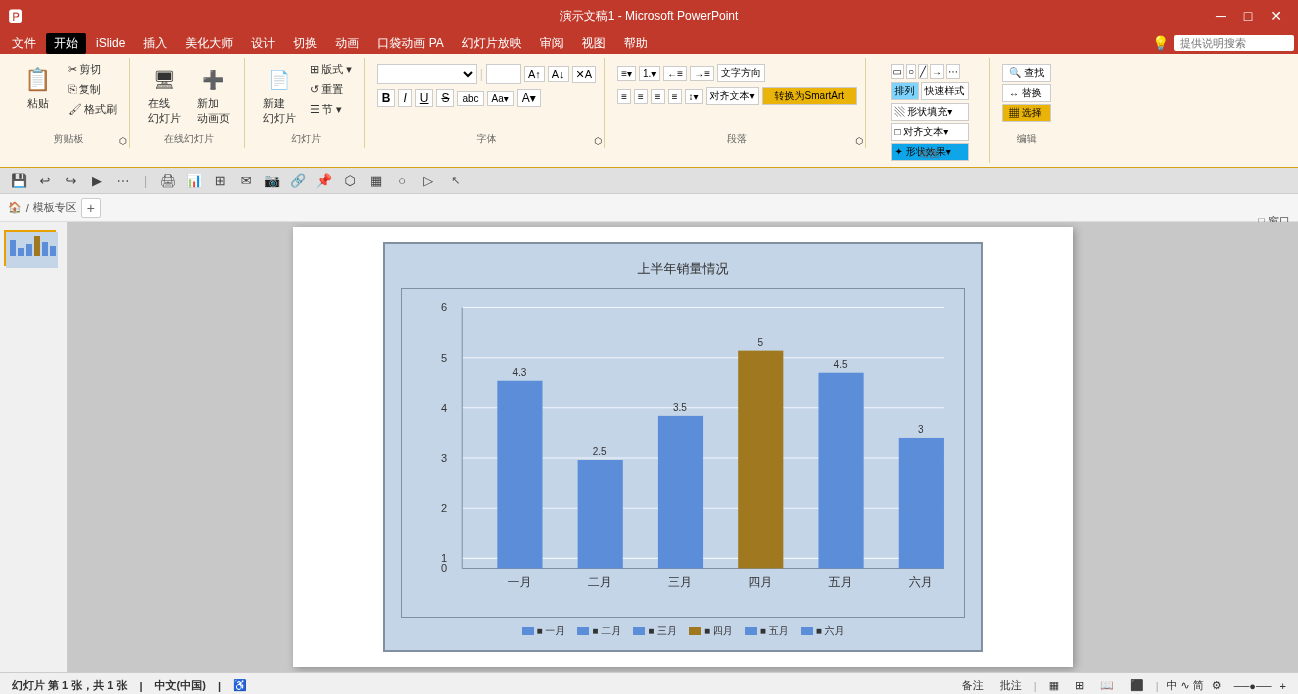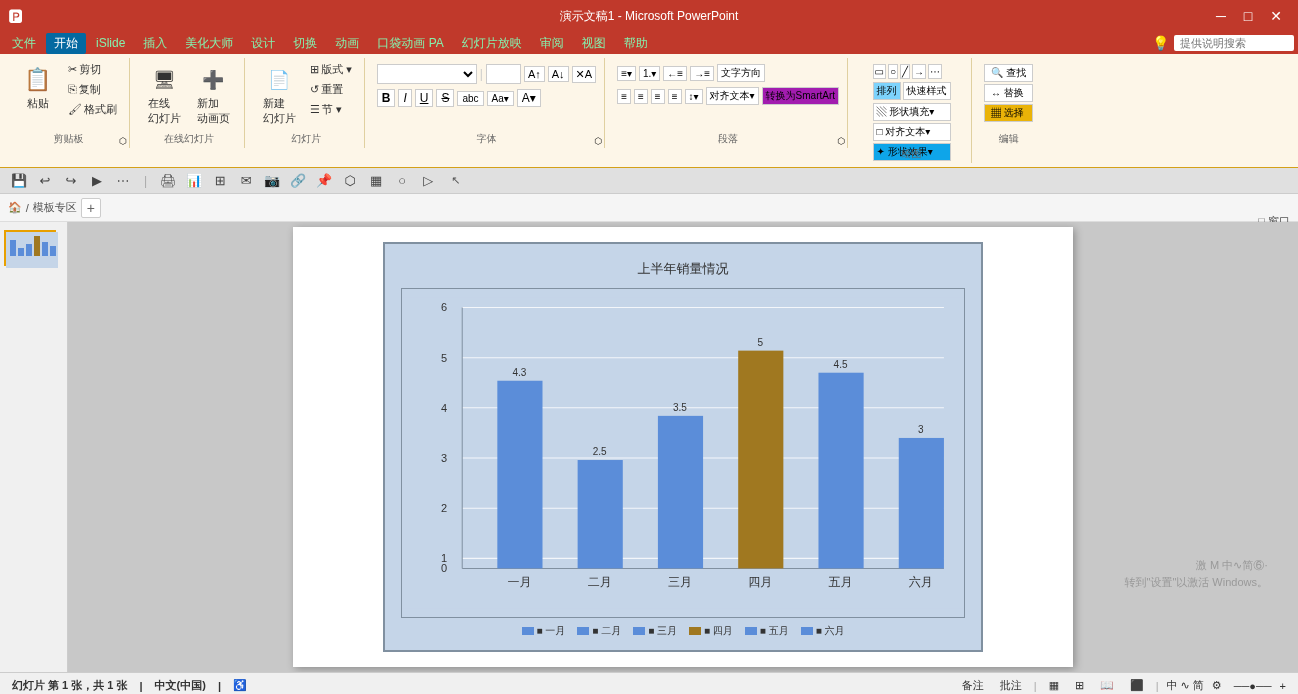--- a/index.html
+++ b/index.html
@@ -21,30 +21,30 @@
     
     .menu-bar {
       height: 22px;
       background: #c0392b;
       display: flex;
       align-items: center;
       padding: 0 4px;
       gap: 2px;
     }
     .menu-item {
-      color: #86efac;
+      color: #ffffff;
       font-size: 12px;
       padding: 2px 8px;
       cursor: pointer;
       border-radius: 2px;
     }
     .menu-item:hover, .menu-item.active {
       background: #e67e22;
     }
-    .menu-item.active { background: #0369a1; color: white; }
+    .menu-item.active { background: #000000; color: white; }
 
     
     .ribbon {
       background: #fdf6e8;
       border-bottom: 1px solid #d4a017;
       padding: 4px 8px;
       display: flex;
       align-items: flex-start;
       gap: 4px;
       min-height: 110px;
@@ -399,21 +399,21 @@
         <button style="border:1px solid #ccc;background:white;cursor:pointer;font-size:10px;padding:1px 3px;">→≡</button>
         <button style="border:1px solid #ccc;background:white;cursor:pointer;font-size:10px;padding:1px 3px;">文字方向</button>
       </div>
       <div class="font-row">
         <button style="border:1px solid #ccc;background:white;cursor:pointer;font-size:10px;padding:1px 3px;">≡</button>
         <button style="border:1px solid #ccc;background:white;cursor:pointer;font-size:10px;padding:1px 3px;">≡</button>
         <button style="border:1px solid #ccc;background:white;cursor:pointer;font-size:10px;padding:1px 3px;">≡</button>
         <button style="border:1px solid #ccc;background:white;cursor:pointer;font-size:10px;padding:1px 3px;">≡</button>
         <button style="border:1px solid #ccc;background:white;cursor:pointer;font-size:10px;padding:1px 3px;">↕▾</button>
         <button style="border:1px solid #ccc;background:white;cursor:pointer;font-size:10px;padding:1px 3px;">对齐文本▾</button>
-        <button style="border:1px solid #ccc;background:#a21caf;cursor:pointer;font-size:10px;padding:1px 3px;">转换为SmartArt</button>
+        <button style="border:1px solid #ccc;background:#eab308;cursor:pointer;font-size:10px;padding:1px 12px;">转换为SmartArt</button>
       </div>
     </div>
     <span class="ribbon-group-label">段落</span>
     <span style="position:absolute;bottom:2px;right:2px;font-size:9px;cursor:pointer;">⬡</span>
   </div>
 
   <div class="ribbon-group" style="min-width:120px;">
     <div style="display:flex;flex-direction:column;gap:3px;padding-top:4px;">
       <div style="display:flex;gap:2px;flex-wrap:wrap;max-width:130px;">
 
@@ -579,24 +579,20 @@
             <span>■ 五月</span>
           </div>
           <div class="legend-item">
             <div class="legend-color" style="background:#5b8dd9;"></div>
             <span>■ 六月</span>
           </div>
         </div>
       </div>
     </div>
 
-    <div class="watermark">
-      <div>激 M 中∿简⑥·</div>
-      <div>转到"设置"以激活 Windows。</div>
-    </div>
   </div>
 </div>
 
 <div class="status-bar">
   <div class="status-left">
     <span>幻灯片 第 1 张，共 1 张</span>
     <span>|</span>
     <span>中文(中国)</span>
     <span>|</span>
     <span style="cursor:pointer;" title="辅助功能">♿</span>

